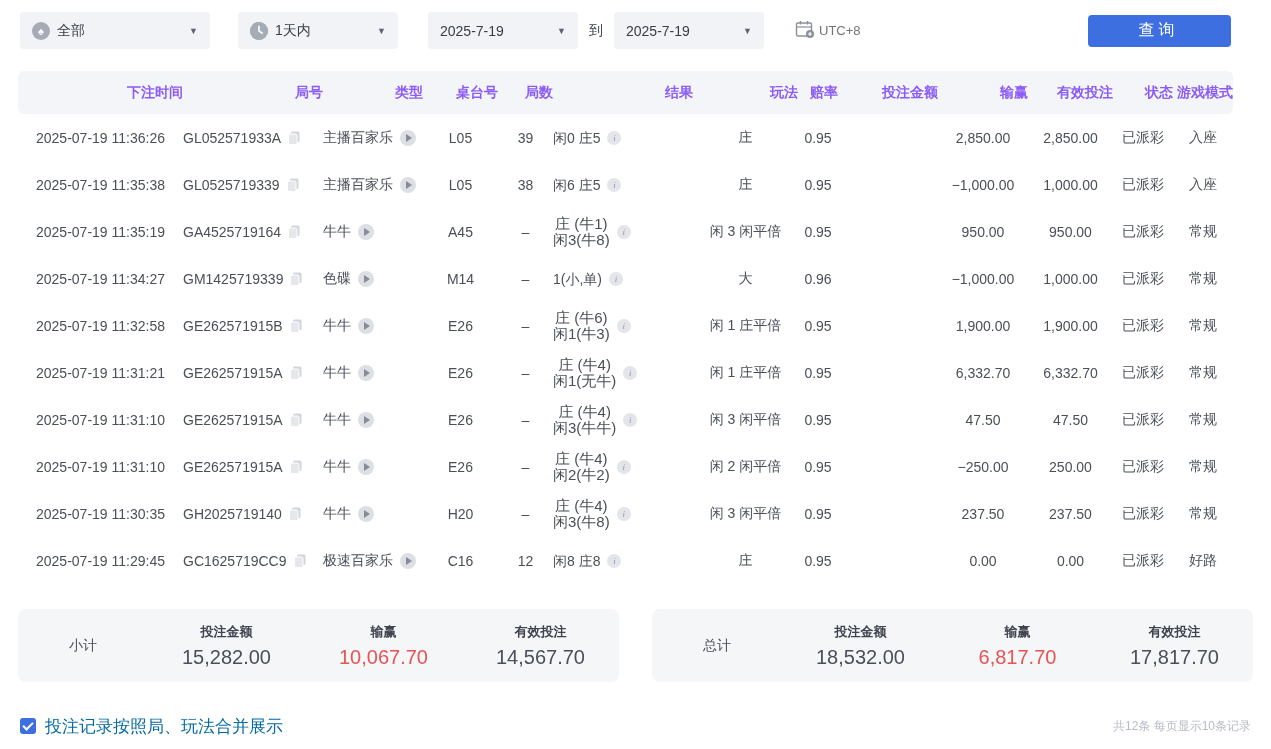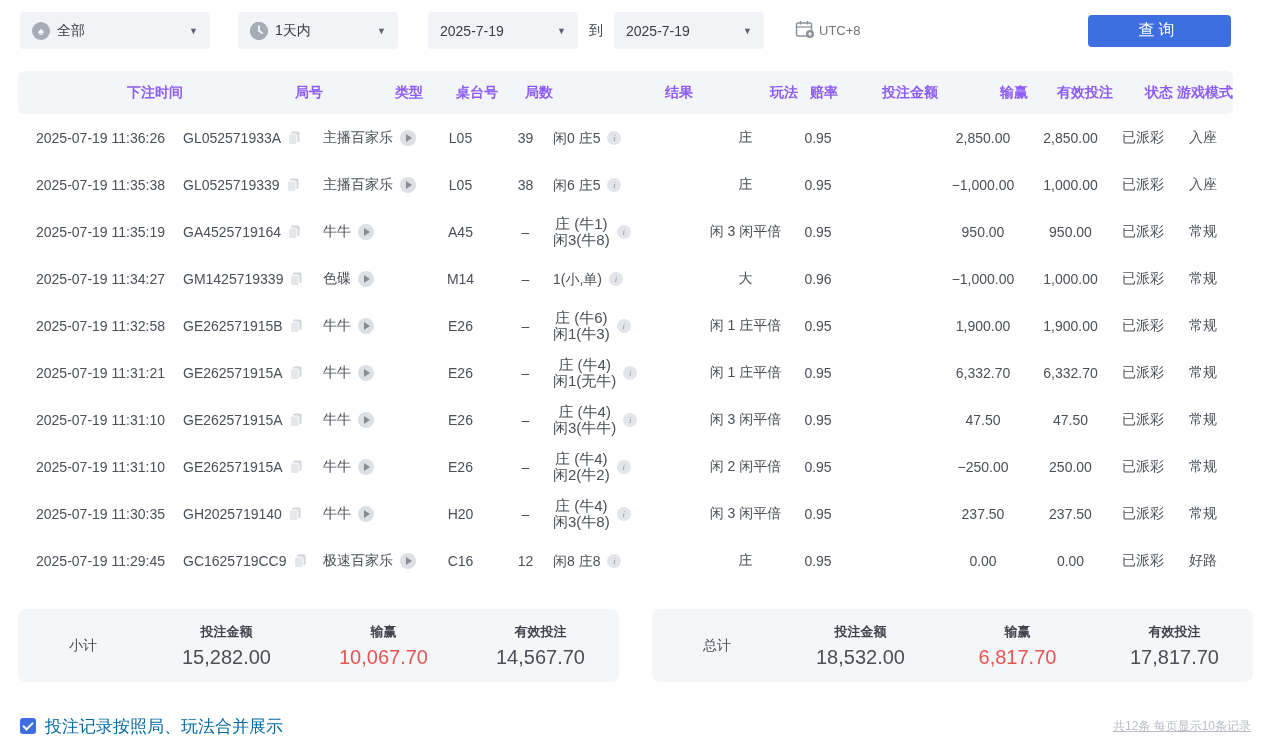--- a/index.html
+++ b/index.html
@@ -69,21 +69,21 @@
   .chklabel{font-size:17px;color:#0369a1;}
   .pagination{position:absolute;left:50%;top:50%;transform:translate(-50%,-50%);
     display:flex;align-items:center;gap:14px;font-size:14px;}
   .pg-prev{color:#51565e;cursor:pointer;}
   .pg-num{min-width:26px;height:26px;display:inline-flex;align-items:center;justify-content:center;
     border-radius:4px;cursor:pointer;color:#3f444e;}
   .pg-num.active{background:#e9edf8;color:#3d6fe0;font-weight:700;}
   .pg-next{color:#3d6fe0;cursor:pointer;}
   .pg-jump{color:#3f444e;margin-left:12px;}
   .pg-input{width:52px;height:28px;background:#f2f3f6;border:none;border-radius:4px;margin-left:2px;}
-  .records-info{margin-left:auto;font-size:12px;color:#b8bcc4;text-decoration:underline;}
+  .records-info{margin-left:auto;font-size:12px;color:#b8bcc4;}
 </style>
 </head>
 <body>
 
 <div class="topbar">
   <div class="ctrl sel-category">
     <span class="circle-ic">♠</span>
     <span>全部</span>
     <span class="caret">▼</span>
   </div>

